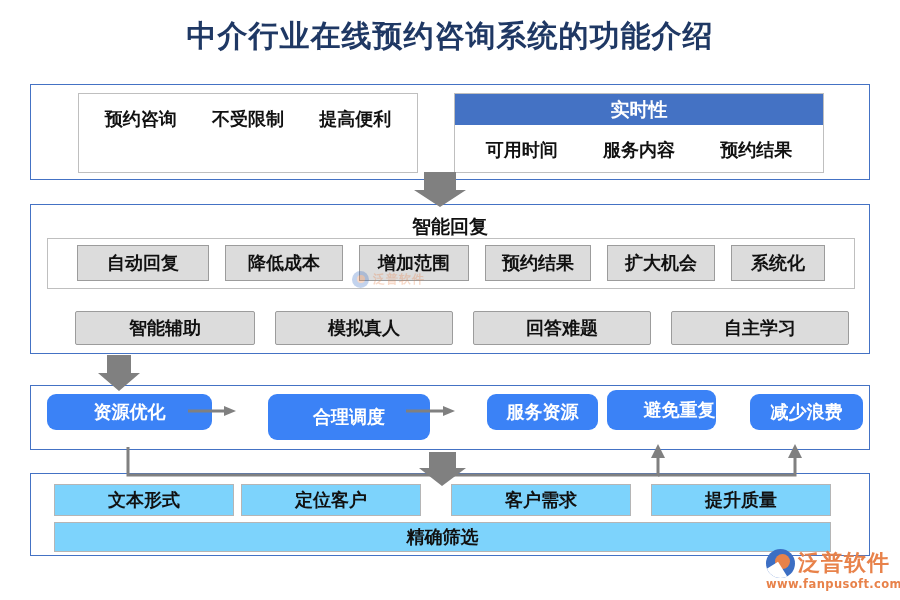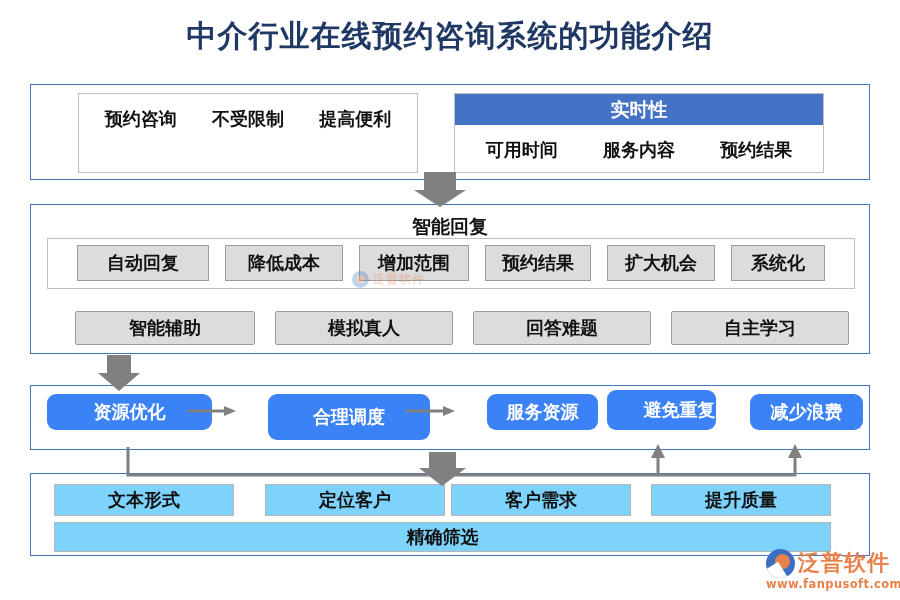--- a/index.html
+++ b/index.html
@@ -287,21 +287,21 @@
     <div class="bluepill" style="left:16px; top:8px; width:165px; height:36px;">资源优化</div>
     <div class="bluepill" style="left:237px; top:8px; width:162px; height:46px;">合理调度</div>
     <div class="bluepill" style="left:456px; top:8px; width:111px; height:36px;">服务资源</div>
     <div class="bluepill" style="left:576px; top:4px; width:109px; height:40px;padding-left:36px;">避免重复</div>
     <div class="bluepill" style="left:719px; top:8px; width:113px; height:36px;">减少浪费</div>
   </div>
 
   <div class="section" style="left:30px; top:473px; width:840px; height:83px;">
 
     <div class="flatbox" style="left:23px; top:10px; width:180px; height:32px;">文本形式</div>
-    <div class="flatbox" style="left:234px; top:10px; width:180px; height:32px;">定位客户</div>
+    <div class="flatbox" style="left:210px; top:10px; width:180px; height:32px;">定位客户</div>
     <div class="flatbox" style="left:420px; top:10px; width:180px; height:32px;">客户需求</div>
     <div class="flatbox" style="left:620px; top:10px; width:180px; height:32px;">提升质量</div>
 
     <div class="flatbox" style="left:23px; top:48px; width:777px; height:30px;">精确筛选</div>
   </div>
 
   <svg id="connectors" viewBox="0 0 900 600" xmlns="http://www.w3.org/2000/svg">
 
     <g>
       <polygon points="424,172 456,172 456,190 466,190 440,207 414,190 424,190" fill="#808080"></polygon>

